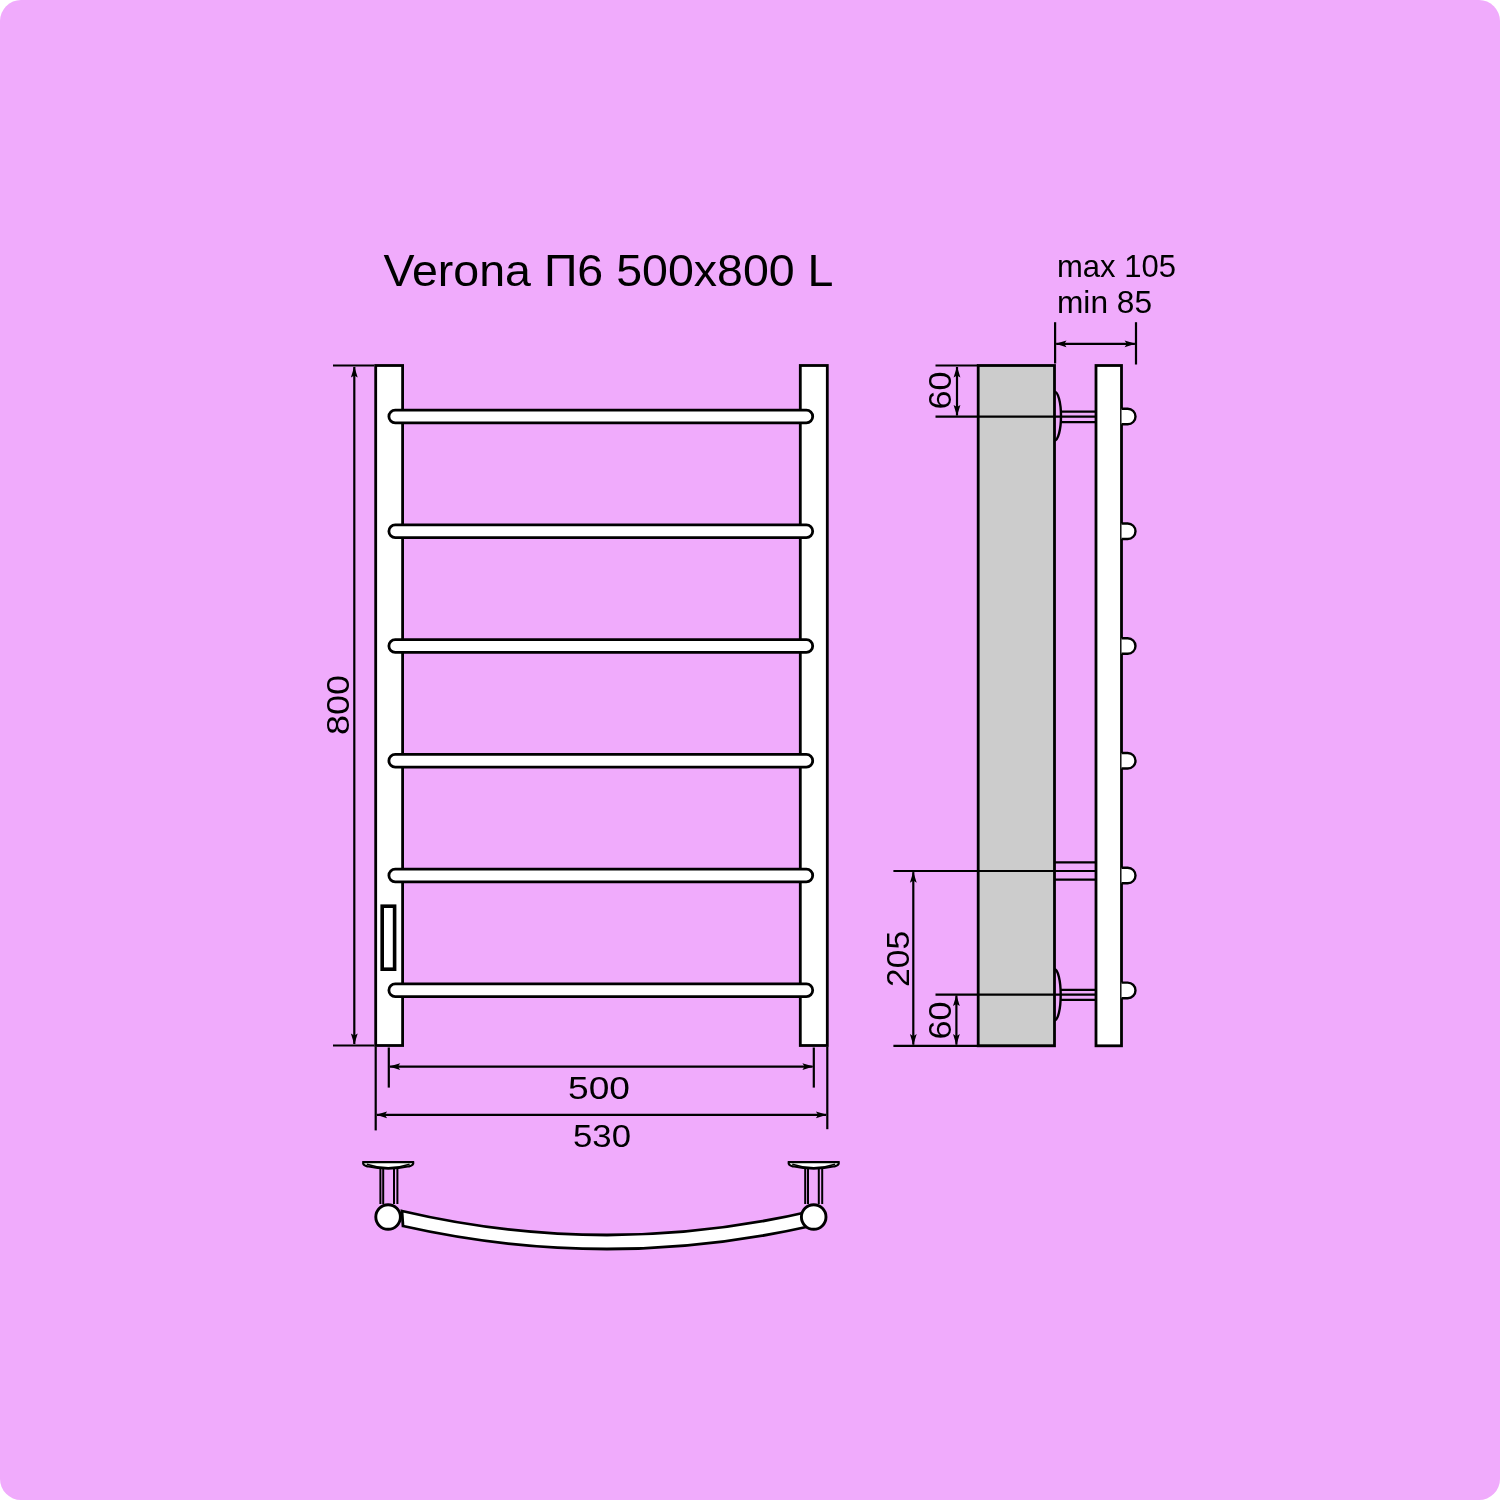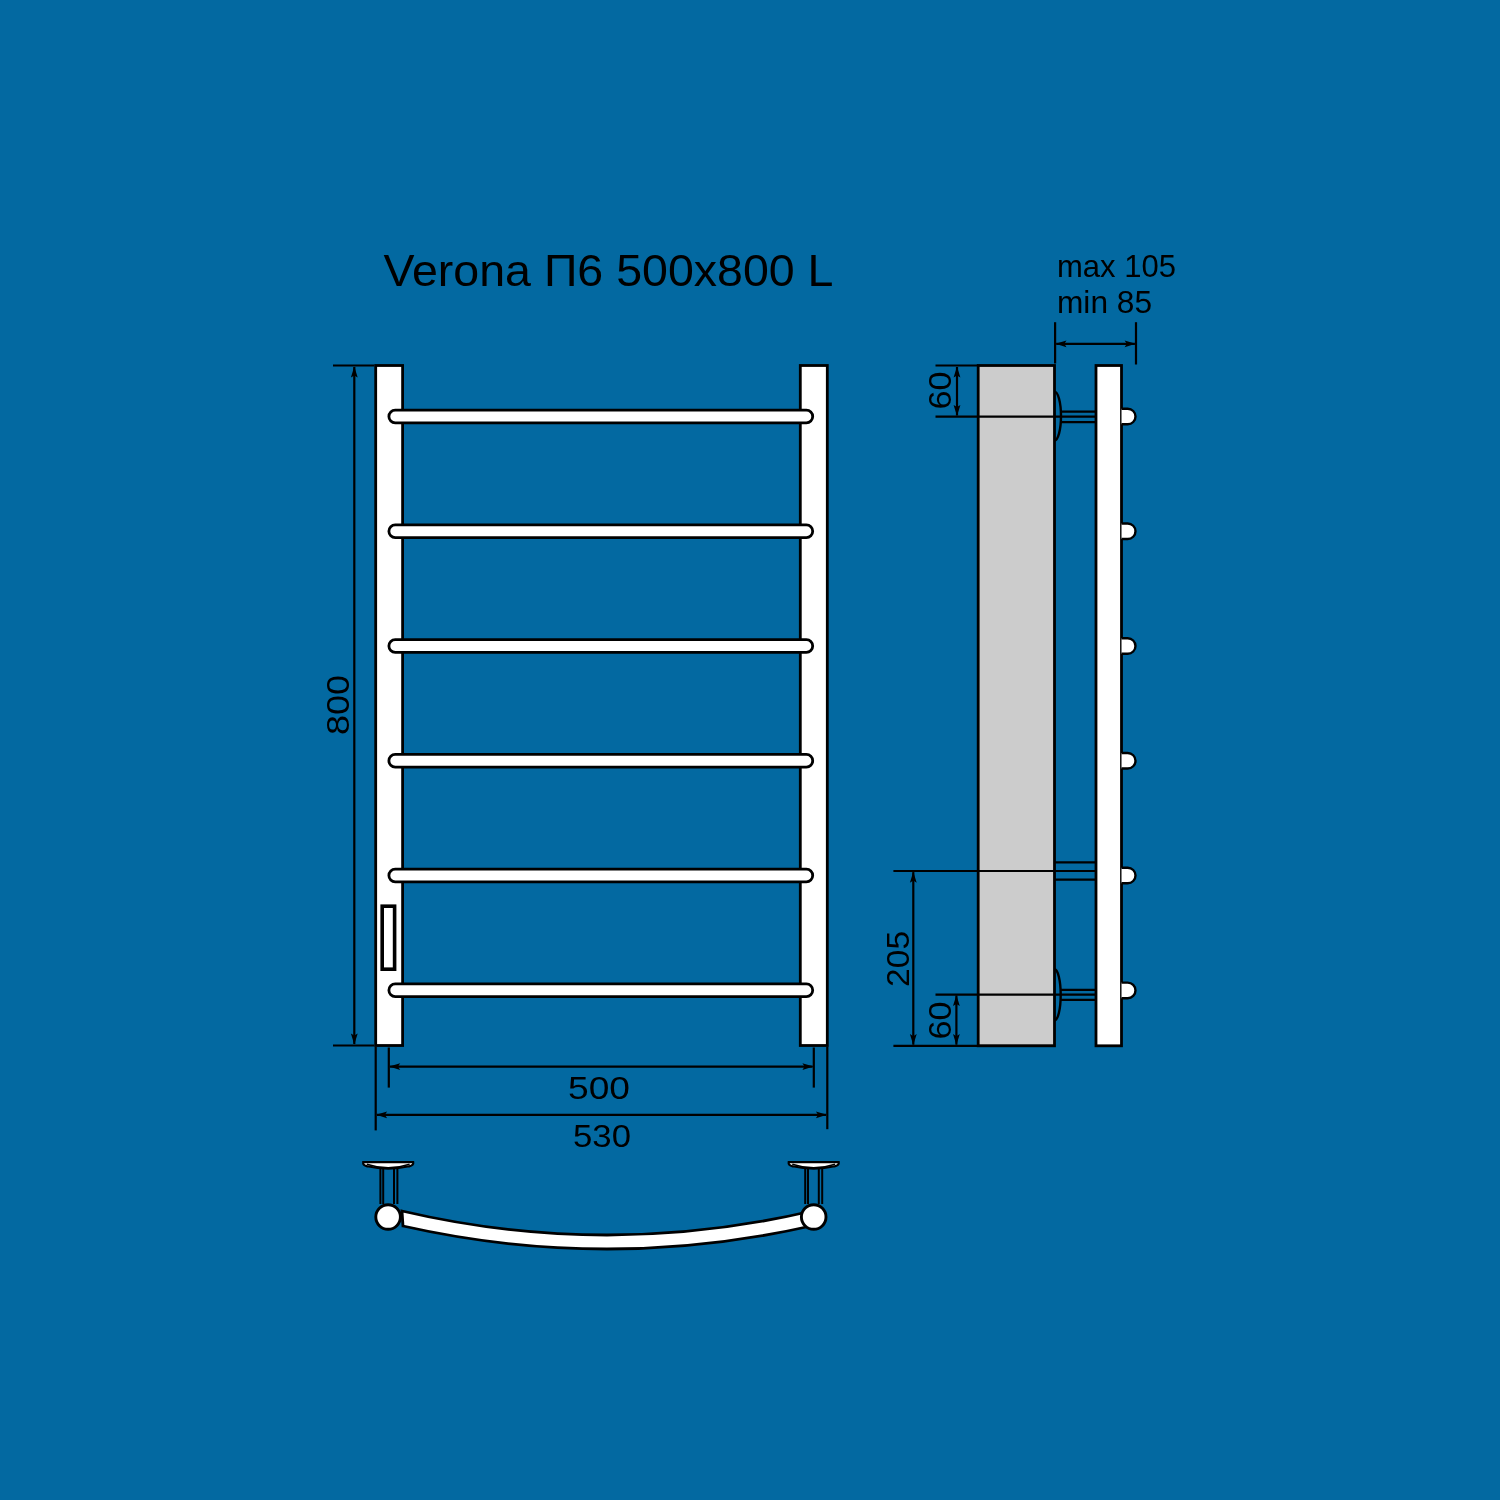--- a/index.html
+++ b/index.html
@@ -1,16 +1,16 @@
 <!DOCTYPE html>
 <html><head>
 <meta charset="utf-8">
 <style>
   html,body{margin:0;padding:0;background:#fff;}
-  .page{width:1500px;height:1500px;position:relative;background:#0369a1;}
+  .page{width:1500px;height:1500px;position:relative;background:#f0abfc;border-radius:21px;}
   svg{position:absolute;top:0;left:0;}
   text{font-family:"Liberation Sans",sans-serif;fill:#000;}
 </style>
 </head>
 <body>
 <div class="page">
 <svg width="1500" height="1500" viewBox="0 0 1500 1500">
 
   <text x="608.5" y="286.4" font-size="44" text-anchor="middle" textLength="450" lengthAdjust="spacingAndGlyphs">Verona П6 500x800 L</text>
 

